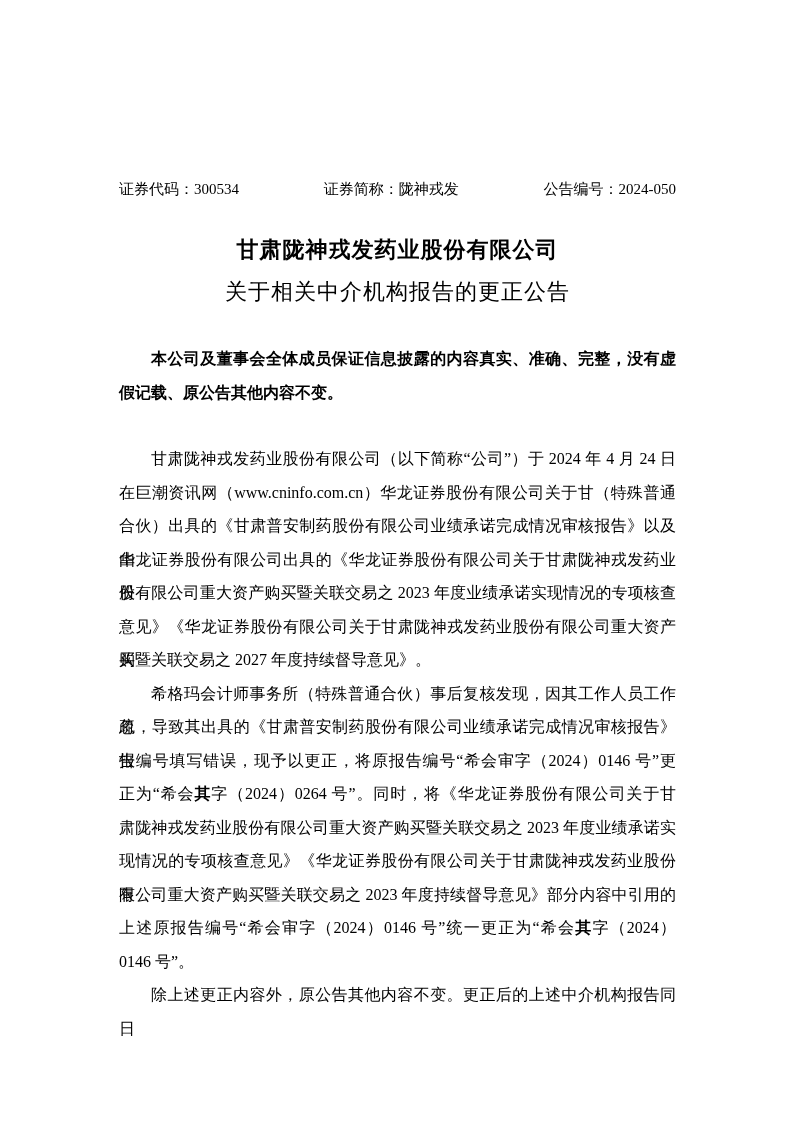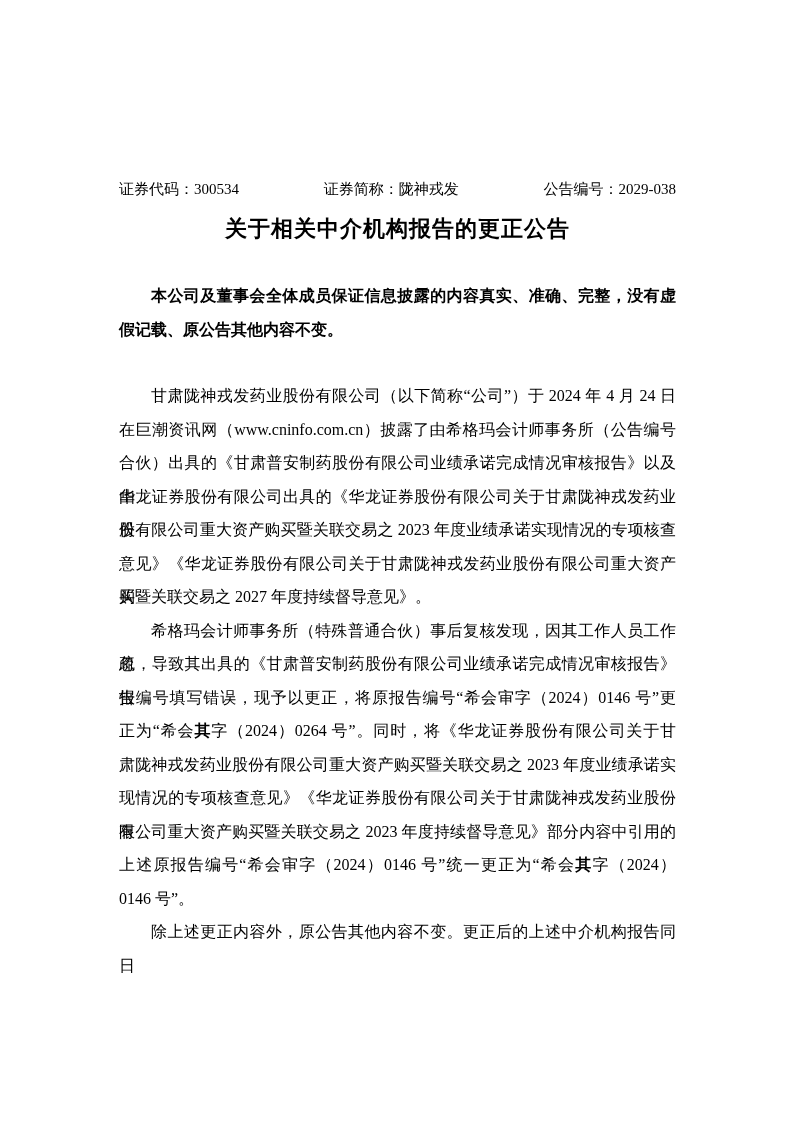--- a/index.html
+++ b/index.html
@@ -35,21 +35,21 @@
     font-size: 22px;
     line-height: 24px;
     font-weight: bold;
     text-align: center;
     letter-spacing: 1px;
   }
   .subtitle {
     margin-top: 18px;
     font-size: 22px;
     line-height: 24px;
-    font-weight: bold;
+    font-weight: normal;
     text-align: center;
     letter-spacing: 1px;
   }
   .paragraph {
     font-size: 16px;
   }
   .paragraph.statement {
     margin: 40px 0 31px 0;
     font-weight: bold;
     font-family: Liberation Mono, monospace;
@@ -71,33 +71,34 @@
     font-weight: bold;
   }
 </style>
 </head>
 <body>
 
 <div class="doc">
   <div class="header-row">
     <span>证券代码：300534</span>
     <span>证券简称：陇神戎发</span>
-    <span>公告编号：2029-038</span>
+    <span>公告编号：2024-050</span>
   </div>
 
+  <div class="title">甘肃陇神戎发药业股份有限公司</div>
   <div class="subtitle">关于相关中介机构报告的更正公告</div>
 
   <div>
       <div class="paragraph statement">
         <div class="line indent fill"><span>本公司及董事会全体成员保证信息披露的内容真实、准确、完整，没有虚</span></div>
         <div class="line"><span>假记载、原公告其他内容不变。</span></div>
       </div>
       <div class="paragraph">
         <div class="line indent fill"><span>甘肃陇神戎发药业股份有限公司（以下简称“公司”）于 2024 年 4 月 24 日</span></div>
-        <div class="line fill"><span>在巨潮资讯网（www.cninfo.com.cn）披露了由希格玛会计师事务所（公告编号</span></div>
+        <div class="line fill"><span>在巨潮资讯网（www.cninfo.com.cn）华龙证券股份有限公司关于甘（特殊普通</span></div>
         <div class="line fill"><span>合伙）出具的《甘肃普安制药股份有限公司业绩承诺完成情况审核报告》以及由</span></div>
         <div class="line fill"><span>华龙证券股份有限公司出具的《华龙证券股份有限公司关于甘肃陇神戎发药业股</span></div>
         <div class="line fill"><span>份有限公司重大资产购买暨关联交易之 2023 年度业绩承诺实现情况的专项核查</span></div>
         <div class="line fill"><span>意见》《华龙证券股份有限公司关于甘肃陇神戎发药业股份有限公司重大资产购</span></div>
         <div class="line"><span>买暨关联交易之 2027 年度持续督导意见》。</span></div>
       </div>
       <div class="paragraph">
         <div class="line indent fill"><span>希格玛会计师事务所（特殊普通合伙）事后复核发现，因其工作人员工作疏</span></div>
         <div class="line fill"><span>忽，导致其出具的《甘肃普安制药股份有限公司业绩承诺完成情况审核报告》报</span></div>
         <div class="line fill"><span>告编号填写错误，现予以更正，将原报告编号“希会审字（2024）0146 号”更</span></div>

